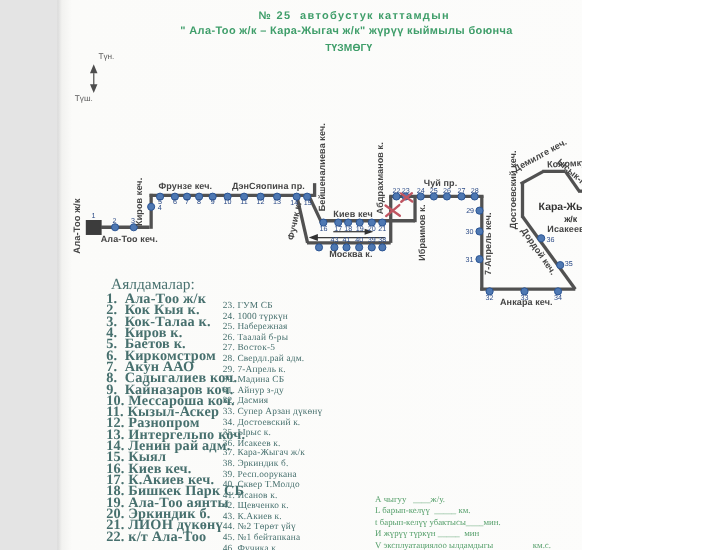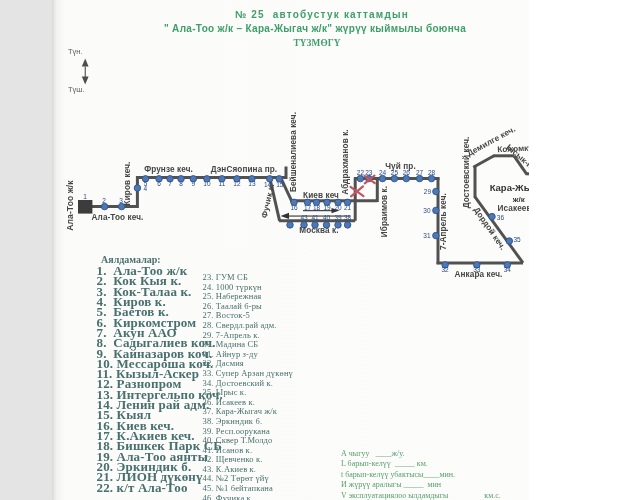--- a/index.html
+++ b/index.html
@@ -15,24 +15,24 @@
 <div class="abs" style="left:52px;top:0;width:536px;height:500px;background:linear-gradient(90deg,#d9d9d9 0%,#f2f2f0 0.8%,#fbfbf9 2.5%,#fcfcfb 100%);"></div>
 
 <svg class="abs" style="left:0;top:0" width="641" height="500" viewBox="0 0 641 500">
       <polygon points="588,0 641,0 641,500 580,500" fill="#e7e6e4"></polygon>
       <line x1="587.5" y1="0" x2="579.5" y2="500" stroke="#bba58c" stroke-width="1.1"></line>
     </svg>
 
 <div class="abs" style="left:100px;top:8px;width:440px;text-align:center;color:#3f9e6a;font-weight:bold;font-size:10px;line-height:14px;letter-spacing:0.2px;">
 <span style="letter-spacing:1.2px;position:relative;left:2px;">№ 25&nbsp; автобустук каттамдын</span><br>
 <span style="letter-spacing:0.32px;position:relative;left:-5px;">" Ала-Тоо ж/к – Кара-Жыгач ж/к" жүрүү кыймылы боюнча</span><br>
-<span style="font-size:9.3px;letter-spacing:0.1px;position:relative;left:-3px;font-family:Liberation Serif, serif;">ТҮЗМӨГҮ</span>
+<span style="font-size:9.3px;letter-spacing:0.1px;position:relative;left:-3px;">ТҮЗМӨГҮ</span>
 </div>
 
-<div class="abs" style="left:68px;top:47px;width:36px;text-align:left;color:#5a5a5a;font-size:7.5px;">Түн.</div>
+<div class="abs" style="left:68px;top:47px;width:36px;text-align:right;color:#5a5a5a;font-size:7.5px;">Түн.</div>
 <svg class="abs" style="left:0;top:0" width="641" height="500" viewBox="0 0 641 500">
 
   <g fill="#4d4d4d" stroke="none">
     <path d="M85.2,58.5 L88.6,66.5 L81.8,66.5 Z"></path>
     <rect x="84.7" y="66.5" width="1.1" height="11"></rect>
     <path d="M85.2,84.5 L88.6,76.5 L81.8,76.5 Z"></path>
   </g>
 </svg>
 
 <div class="abs" style="left:68px;top:85px;width:36px;text-align:left;color:#5a5a5a;font-size:7.5px;">Түш.</div>
@@ -260,21 +260,21 @@
     <text transform="translate(566,215) rotate(-90)">Субан-Ата кеч.</text>
 
     <text transform="translate(487.5,230) rotate(55.5)">Дордой кеч.</text>
 
     <text transform="translate(492.5,143.5) rotate(-28.5)">Демилге кеч.</text>
 
     <text transform="translate(537.5,175.5) rotate(41)">Ысык-Кольская кеч.</text>
   </g>
 </svg>
 
-<div class="abs" style="left:101px;top:254.6px;line-height:10px;color:#47706e;font-family:'Liberation Serif',serif;font-size:10px;font-weight:bold;">Аялдамалар:</div>
+<div class="abs" style="left:101px;top:254.6px;line-height:10px;color:#47706e;font-family:'Liberation Serif',serif;font-size:14px;font-weight:normal;">Аялдамалар:</div>
 
 <div class="abs" style="left:96.5px;top:266px;color:#47706e;font-family:'Liberation Serif',serif;font-size:13px;letter-spacing:0.15px;line-height:10.31px;white-space:pre;font-weight:bold;">1.  Ала-Тоо ж/к
 2.  Кок Кыя к.
 3.  Кок-Талаа к.
 4.  Киров к.
 5.  Баетов к.
 6.  Киркомстром
 7.  Акун ААО
 8.  Садыгалиев коч.
 9.  Кайназаров коч.
@@ -313,15 +313,15 @@
 41. Исанов к.
 42. Щевченко к.
 43. К.Акиев к.
 44. №2 Төрөт үйү
 45. №1 бейтапкана
 46. Фучика к.</div>
 
 <div class="abs" style="left:341px;top:449px;color:#57a06c;font-family:'Liberation Serif',serif;font-size:8px;line-height:10.45px;white-space:pre;">А чыгуу   ____ж/у.
 L барып-келүү  _____ км.
 t барып-келүү убактысы____мин.
-И жүрүү аралыгы _____  мин
+И жүрүү түркүн _____  мин
 V эксплуатациялоо ылдамдыгы                  км.с.</div>
 </div>
 
 </body></html>

